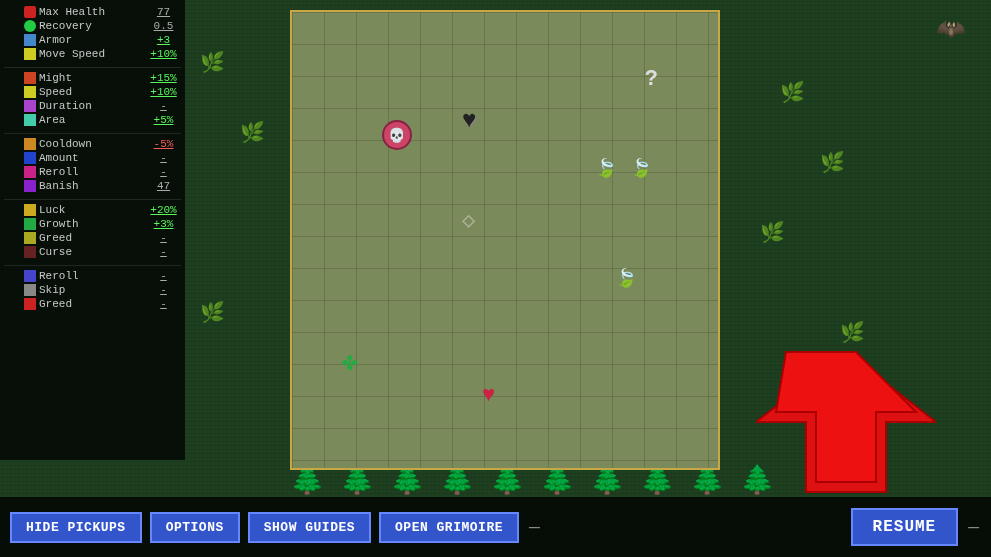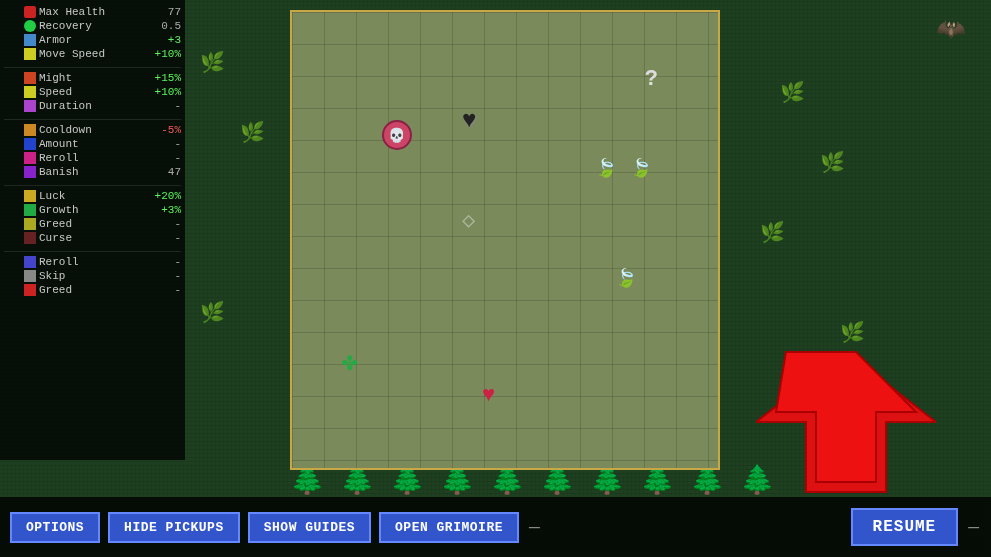--- a/index.html
+++ b/index.html
@@ -57,22 +57,23 @@
 
     .stat-name {
       flex: 1;
       color: #c8c8c8;
       font-size: 11px;
     }
 
     .stat-value {
       color: #ffffff;
       font-size: 11px;
-      text-align: right;
+      text-align: center;
       min-width: 35px;
+      text-decoration: underline;
     }
 
     .stat-value.positive { color: #5af55a; }
     .stat-value.negative { color: #f55a5a; }
     .stat-value.neutral { color: #aaaaaa; }
 
     .divider {
       height: 1px;
       background: rgba(255,255,255,0.1);
       margin: 3px 0;
@@ -286,20 +287,25 @@
     <div class="stat-row">
       <span class="stat-icon icon-speed"></span>
       <span class="stat-name">Speed</span>
       <span class="stat-value positive">+10%</span>
     </div>
     <div class="stat-row">
       <span class="stat-icon icon-duration"></span>
       <span class="stat-name">Duration</span>
       <span class="stat-value neutral">-</span>
     </div>
+    <div class="stat-row">
+      <span class="stat-icon icon-area"></span>
+      <span class="stat-name">Area</span>
+      <span class="stat-value positive">+5%</span>
+    </div>
   </div>
 
   <div class="divider"></div>
 
   <div class="stat-group">
     <div class="stat-row">
       <span class="stat-icon icon-cooldown"></span>
       <span class="stat-name">Cooldown</span>
       <span class="stat-value negative">-5%</span>
     </div>
@@ -408,20 +414,20 @@
 
 </div>
 
 <svg class="arrow-svg" viewBox="0 0 180 160" xmlns="http://www.w3.org/2000/svg" style="position:absolute;bottom:55px;right:55px;">
   <polygon points="90,10 180,80 130,80 130,150 50,150 50,80 0,80" fill="#dd1111" stroke="#aa0000" stroke-width="2" transform="rotate(0,90,80)"></polygon>
 
   <polygon points="30,10 100,10 160,70 120,70 120,140 60,140 60,70 20,70" fill="#ee1111" stroke="#aa0000" stroke-width="2"></polygon>
 </svg>
 
 <div class="bottom-bar">
+  <button class="game-button">Hide Pickups</button>
   <button class="game-button">OPTIONS</button>
-  <button class="game-button">Hide Pickups</button>
   <button class="game-button">Show Guides</button>
   <button class="game-button">Open Grimoire</button>
   <span class="btn-separator">—</span>
   <button class="resume-button">RESUME</button>
   <span class="btn-separator">—</span>
 </div>
 
 </body></html>

